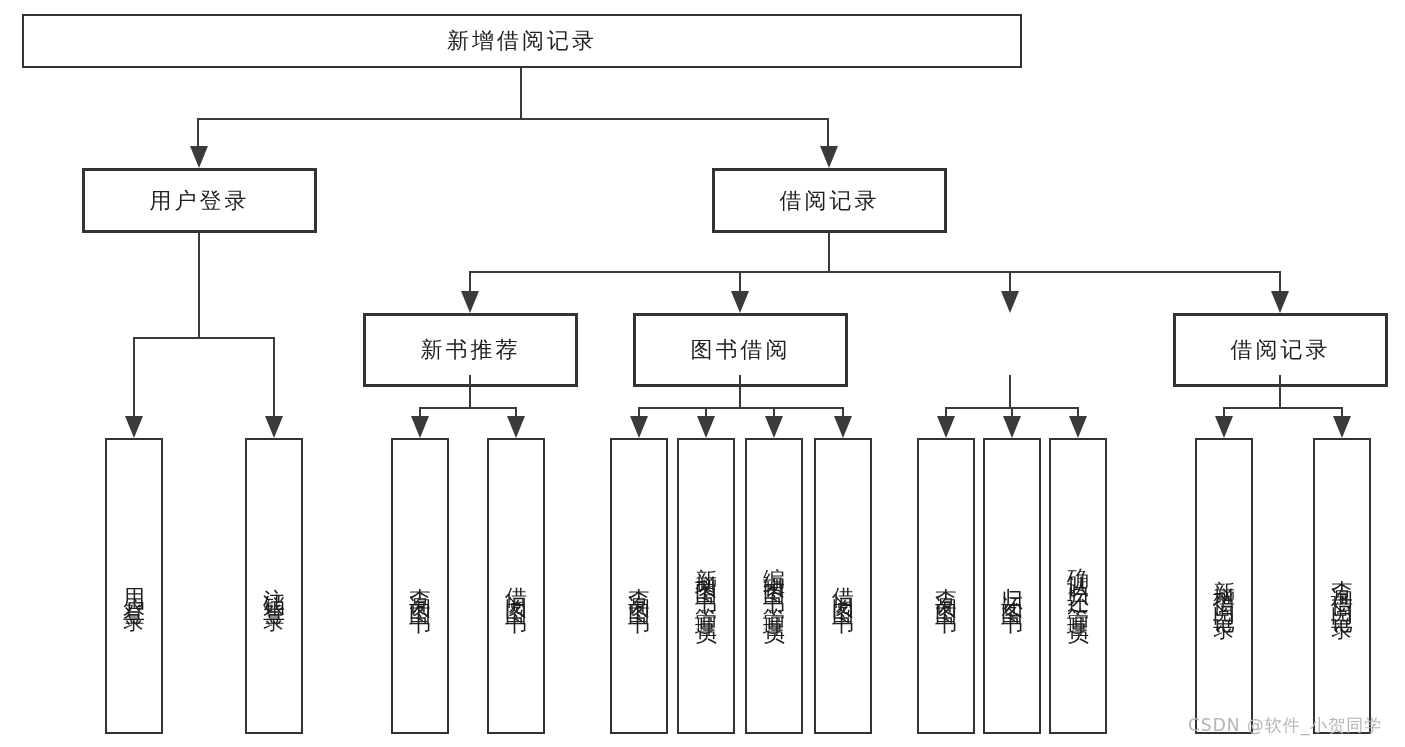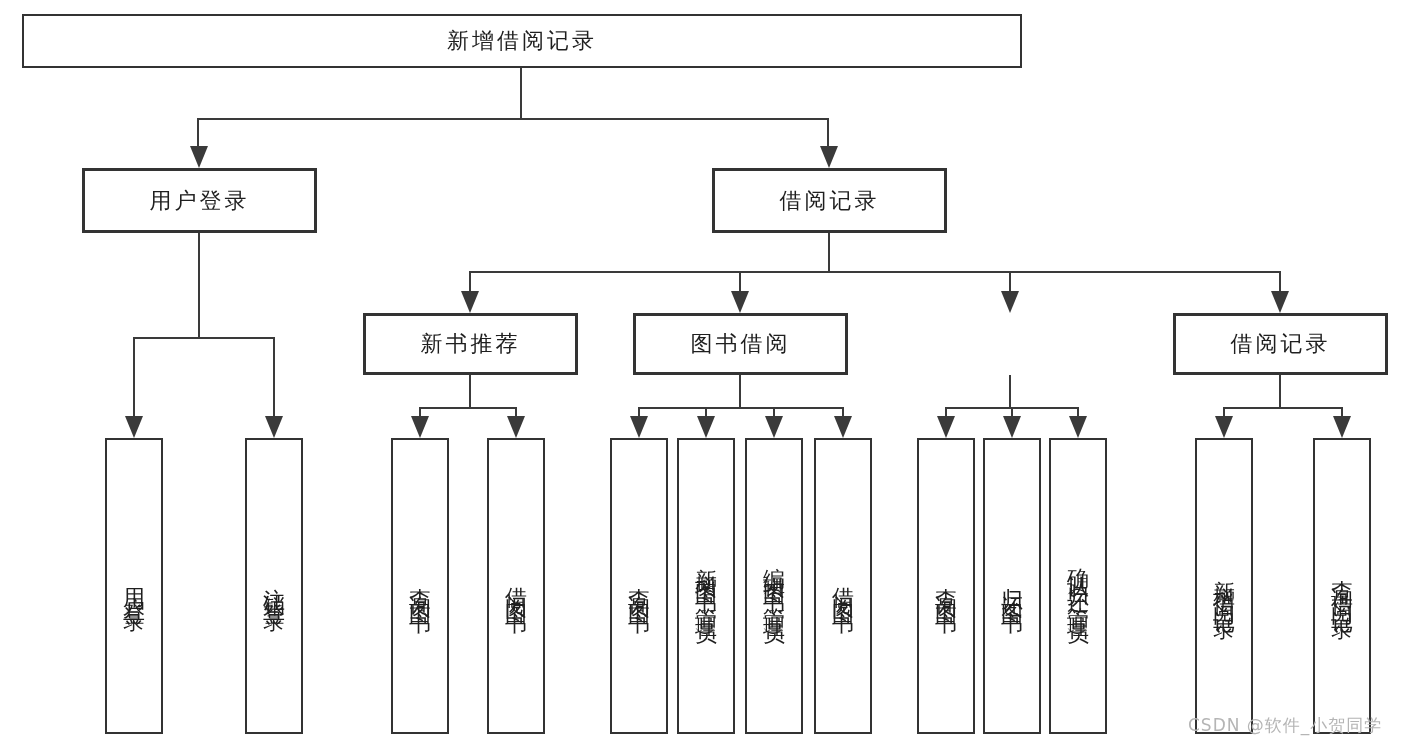--- a/index.html
+++ b/index.html
@@ -3,21 +3,21 @@
 <meta charset="utf-8">
 <style>
   html,body{margin:0;padding:0;background:#fff;}
   .canvas{position:relative;width:1405px;height:747px;background:#fff;overflow:hidden;
           font-family:"DejaVu Sans",sans-serif;color:#1f1f1f;}
   .box{position:absolute;background:#fff;border:3px solid #333;box-sizing:border-box;
        display:flex;align-items:center;justify-content:center;
        font-size:22px;letter-spacing:3px;white-space:nowrap;}
   .root{left:22px;top:14px;width:1000px;height:54px;border-width:2px;}
   .l2{top:168px;width:235px;height:65px;}
-  .l3{top:313px;width:215px;height:62px;}
+  .l3{top:313px;width:215px;height:74px;}
   .vbox{position:absolute;top:438px;width:58px;height:296px;border:2px solid #333;
         background:#fff;box-sizing:border-box;display:flex;align-items:center;justify-content:center;}
   .vtext{writing-mode:vertical-rl;text-orientation:mixed;font-size:22px;line-height:1;
          letter-spacing:8px;white-space:nowrap;}
   .vline{position:absolute;width:2px;background:#3a3a3a;}
   .hline{position:absolute;height:2px;background:#3a3a3a;}
   .arrow{position:absolute;width:0;height:0;border-left:9px solid transparent;
          border-right:9px solid transparent;border-top:22px solid #3a3a3a;}
   .watermark{position:absolute;left:1188px;top:714px;font-size:17px;color:#b5b5b5;letter-spacing:1px;}
 </style>

